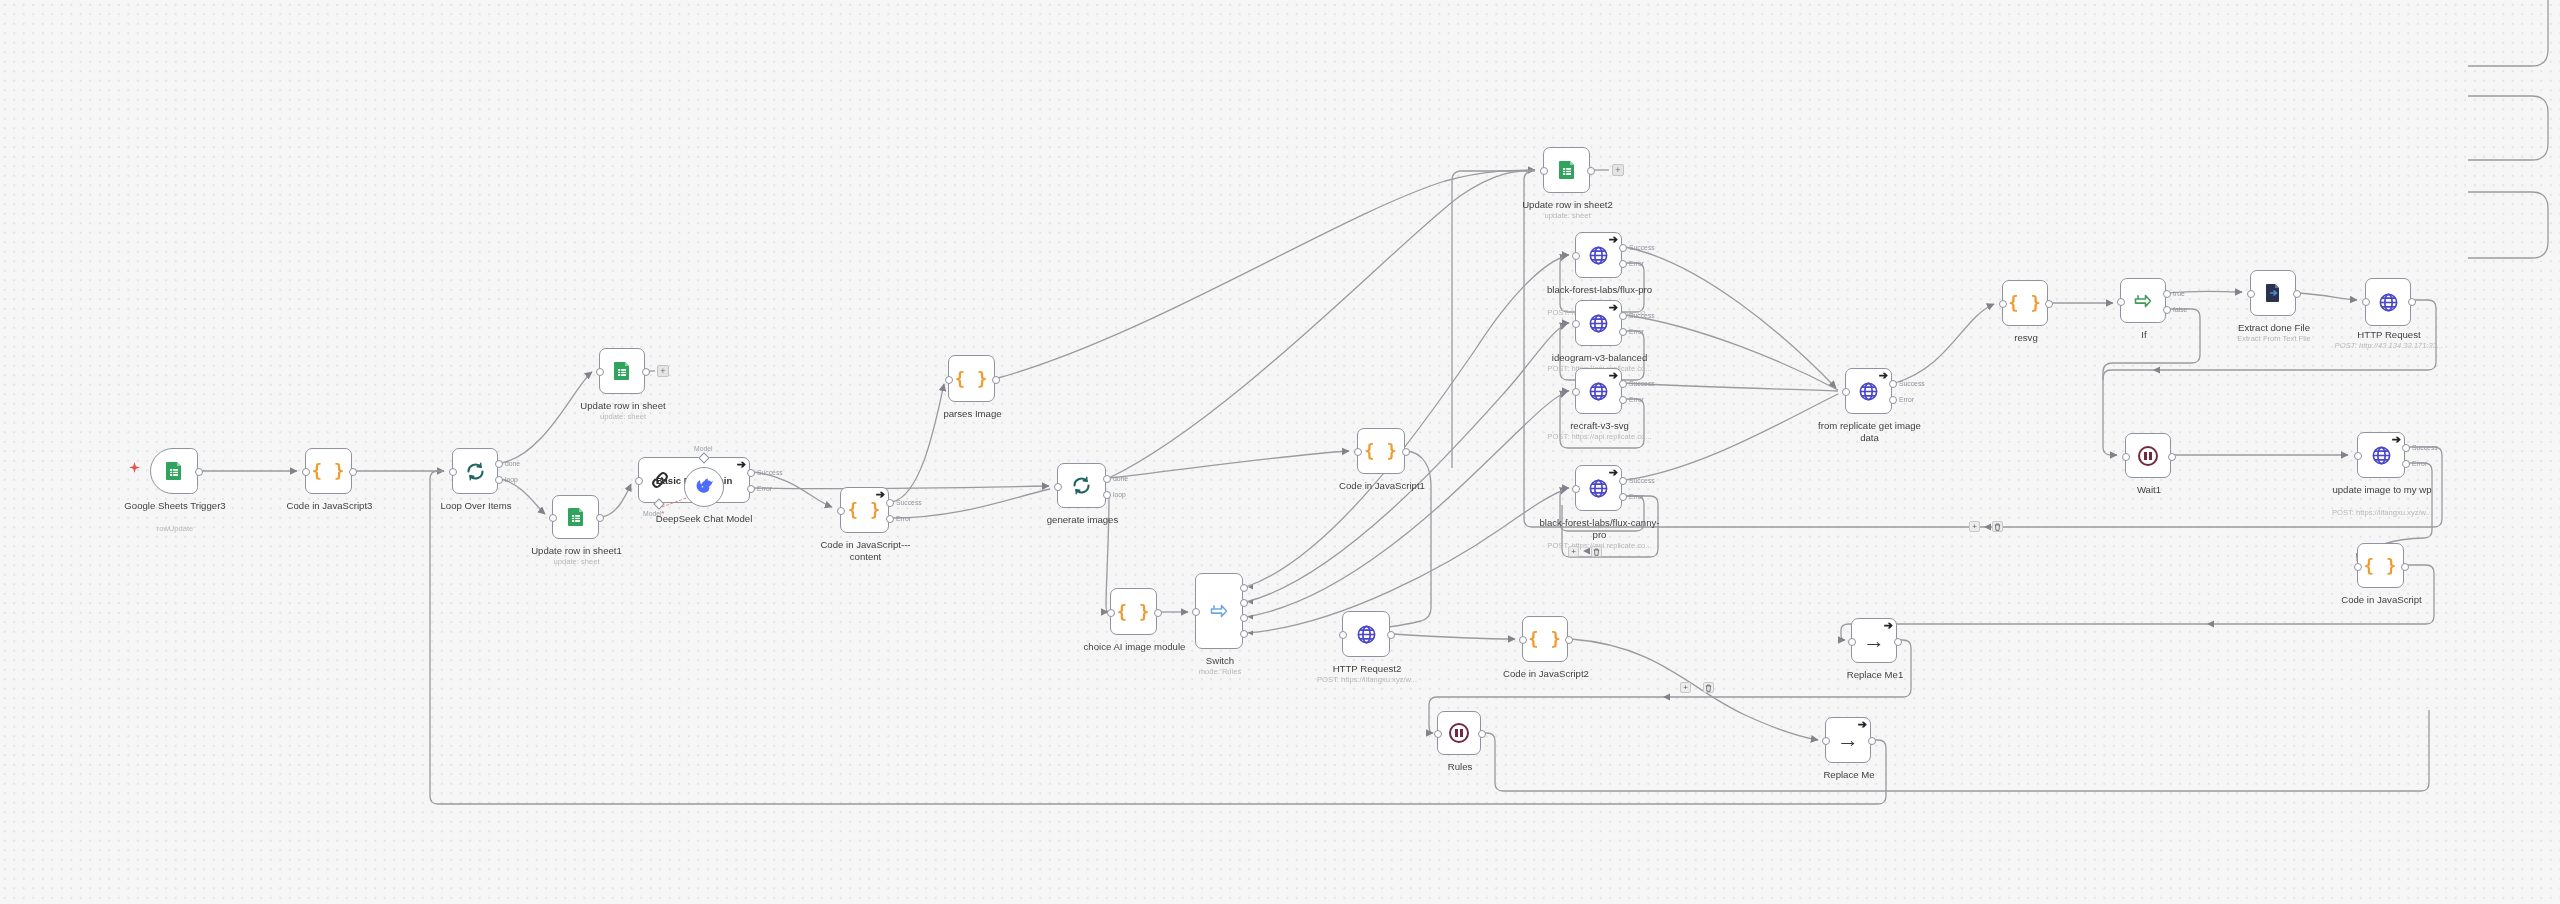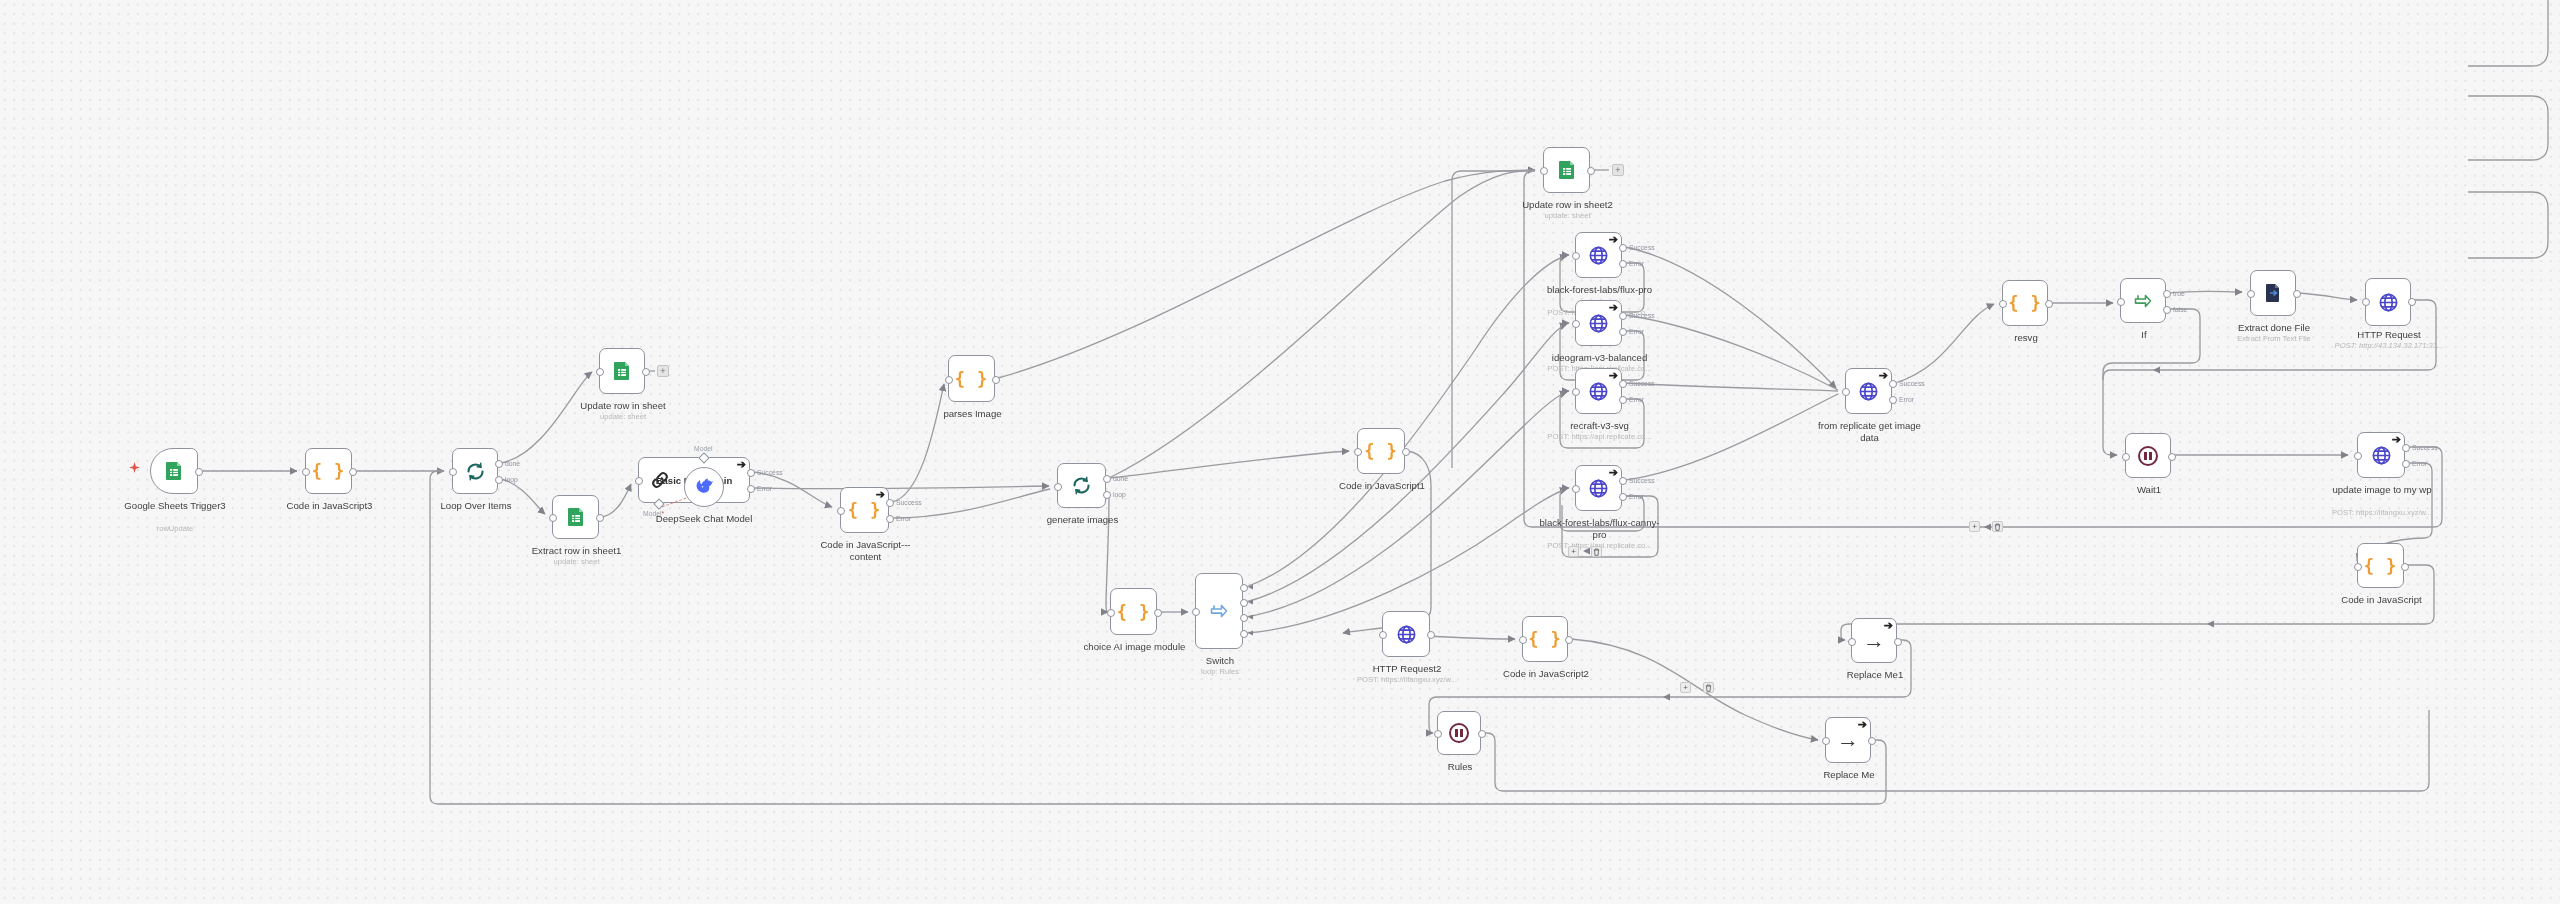--- a/index.html
+++ b/index.html
@@ -205,21 +205,21 @@
       <span class="nicon">
         <svg width="20" height="20" viewBox="0 0 20 20">
           <path d="M3,1 h10 l4,4 v13 a1,1 0 0 1 -1,1 h-13 a1,1 0 0 1 -1,-1 v-16 a1,1 0 0 1 1,-1 z" fill="#30a35c"></path>
           <path d="M13,1 l4,4 h-4 z" fill="#8fd4ab"></path>
           <rect x="6" y="8" width="8" height="7" fill="#fff"></rect>
           <path d="M6,10.3 h8 M6,12.6 h8 M8.7,8 v7" stroke="#30a35c" stroke-width="1"></path>
         </svg>
       </span>
       <span class="port" style="left: -4px; top: 18px;"></span>
       <span class="port" style="left: 43px; top: 18px;"></span>
-      <div class="ntitle" style="left: -36.5px; top: 49px; width: 120px;">Extract row in sheet1</div>
+      <div class="ntitle" style="left: -36.5px; top: 49px; width: 120px;">Update row in sheet1</div>
       <div class="nsub" style="left: -56.5px; top: 61px; width: 160px;">update: sheet</div>
     </div>
     <div class="node" style="left: 638px; top: 457px; width: 112px; height: 46px;">
       <span class="corner-arrow">➔</span>
       <span class="port" style="left: -4px; top: 19px;"></span>
       <span class="port" style="left: 108px; top: 11px;"></span>
       <span class="plabel" style="left: 118px; top: 11px;">Success</span>
       <span class="port" style="left: 108px; top: 27px;"></span>
       <span class="plabel" style="left: 118px; top: 27px;">Error</span>
       <div class="llm-inner-title">Basic LLM Chain</div>
@@ -291,31 +291,31 @@
           <path d="M3,9.5 h12 v-4 l6,6.5 -6,6.5 v-4 h-12 z"></path>
           <path d="M6,9.5 v-4.5"></path>
         </svg>
       </span>
       <span class="port" style="left: -4px; top: 34px;"></span>
       <span class="port" style="left: 44px; top: 10px;"></span>
       <span class="port" style="left: 44px; top: 25px;"></span>
       <span class="port" style="left: 44px; top: 40px;"></span>
       <span class="port" style="left: 44px; top: 56px;"></span>
       <div class="ntitle" style="left: -36px; top: 81px; width: 120px;">Switch</div>
-      <div class="nsub" style="left: -56px; top: 93px; width: 160px;">loop: Rules</div>
+      <div class="nsub" style="left: -56px; top: 93px; width: 160px;">mode: Rules</div>
     </div>
     <div class="node" style="left: 1357px; top: 428px; width: 48px; height: 46px;">
       <span class="nicon">
         <span class="code-glyph">{ }</span>
       </span>
       <span class="port" style="left: -4px; top: 19px;"></span>
       <span class="port" style="left: 44px; top: 19px;"></span>
       <div class="ntitle" style="left: -36px; top: 51px; width: 120px;">Code in JavaScript1</div>
     </div>
-    <div class="node" style="left: 1342px; top: 611px; width: 48px; height: 46px; margin-left: 40px;">
+    <div class="node" style="left: 1342px; top: 611px; width: 48px; height: 46px;">
       <span class="nicon">
         <svg width="21" height="21" viewBox="0 0 24 24" fill="none" stroke="#4946c9" stroke-width="1.9">
           <circle cx="12" cy="12" r="9.3"></circle>
           <ellipse cx="12" cy="12" rx="4.2" ry="9.3"></ellipse>
           <path d="M2.7,12 h18.6 M4.2,7 h15.6 M4.2,17 h15.6"></path>
         </svg>
       </span>
       <span class="port" style="left: -4px; top: 19px;"></span>
       <span class="port" style="left: 44px; top: 19px;"></span>
       <div class="ntitle" style="left: -36px; top: 51px; width: 120px;">HTTP Request2</div>

